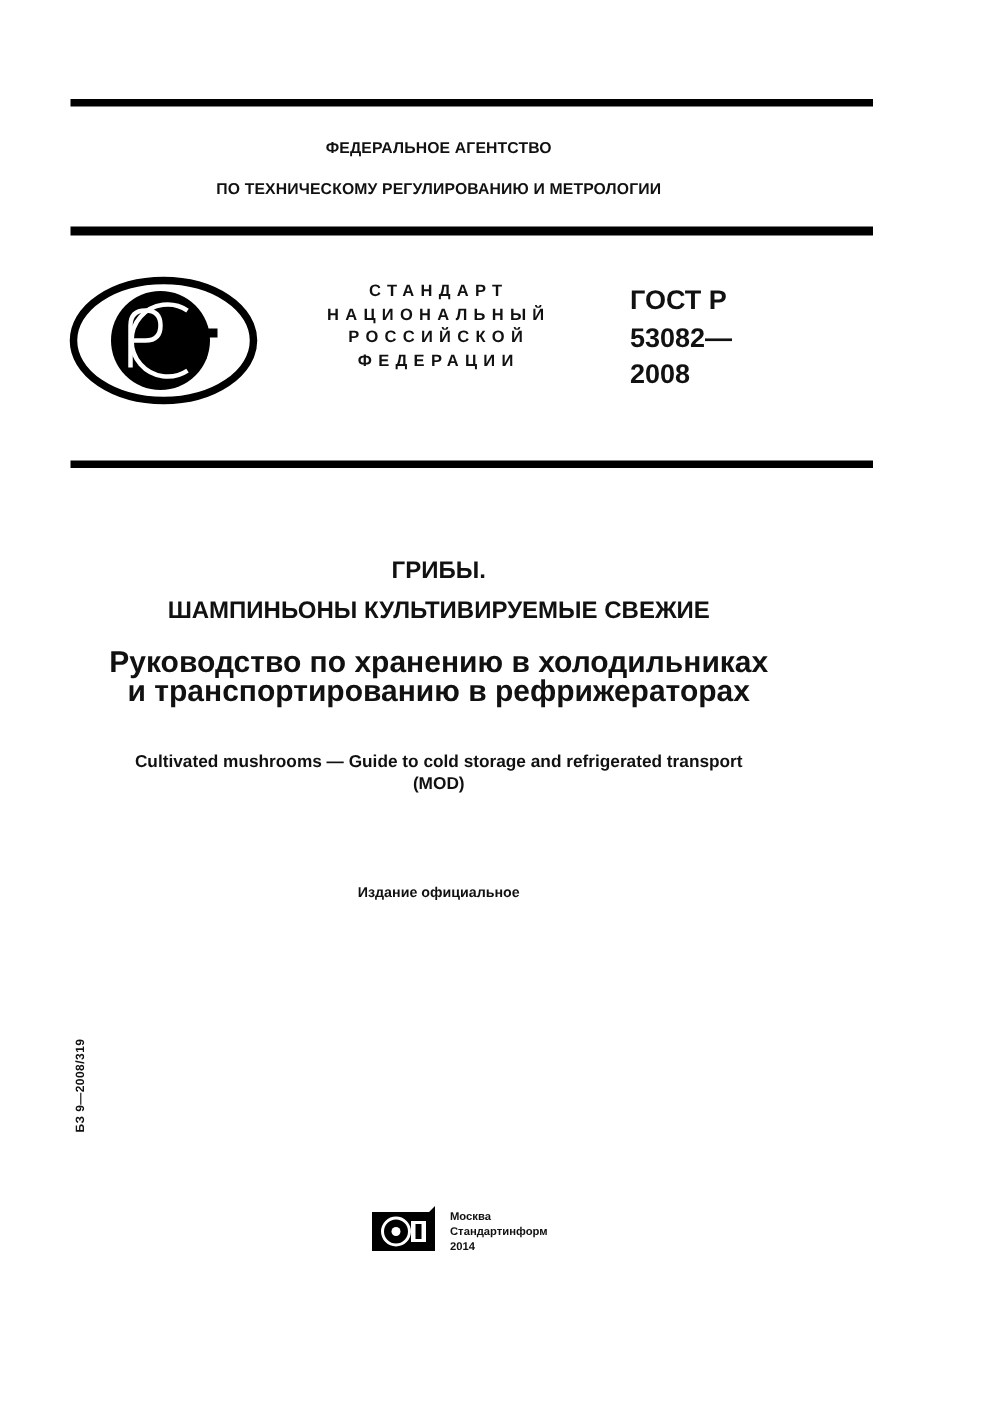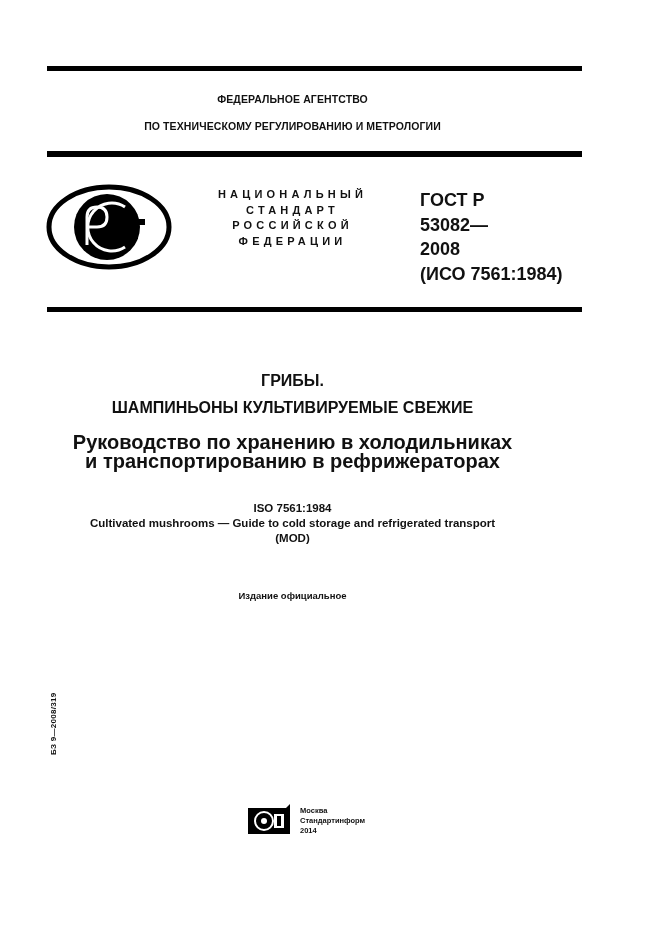--- a/index.html
+++ b/index.html
@@ -33,44 +33,42 @@
     <ellipse cx="64" cy="44" rx="60" ry="40" fill="#fff" stroke="#000" stroke-width="5"></ellipse>
     <circle cx="62" cy="44" r="33" fill="#000"></circle>
     <path d="M80 24 A 24 24 0 1 0 80 64" fill="none" stroke="#fff" stroke-width="3"></path>
     <path d="M42 62 L42 34 Q42 24 52 24 Q62 24 62 34 Q62 44 52 44 L44 44" fill="none" stroke="#fff" stroke-width="3"></path>
     <rect x="78" y="36" width="22" height="6" fill="#000"></rect>
     <rect x="86" y="36" width="7" height="20" fill="#000"></rect>
   </svg>
 </div>
 
 <div class="natstd">
+  <div>СТАНДАРТ</div>
   <div>НАЦИОНАЛЬНЫЙ</div>
-  <div>СТАНДАРТ</div>
   <div>РОССИЙСКОЙ</div>
   <div>ФЕДЕРАЦИИ</div>
 </div>
 
 <div class="gost">
   <div>ГОСТ Р</div>
   <div>53082—</div>
   <div>2008</div>
-  <div>(ИСО 7561:1984)</div>
 </div>
 
 <div class="rule" style="top:307px;height:5px;"></div>
 
 <div class="center title1" style="top:372px;">ГРИБЫ.</div>
 <div class="center title1" style="top:399px;">ШАМПИНЬОНЫ КУЛЬТИВИРУЕМЫЕ СВЕЖИЕ</div>
 <div class="center sub" style="top:433px;">
   <div>Руководство по хранению в холодильниках</div>
   <div>и транспортированию в рефрижераторах</div>
 </div>
 
 <div class="center iso" style="top:501px;">
-  <div>ISO 7561:1984</div>
   <div>Cultivated mushrooms — Guide to cold storage and refrigerated transport</div>
   <div>(MOD)</div>
 </div>
 
 <div class="center edition" style="top:590px;">Издание официальное</div>
 
 <div class="side">БЗ 9—2008/319</div>
 
 <div class="pub-logo">
   <svg width="46" height="34" viewBox="0 0 46 34">

